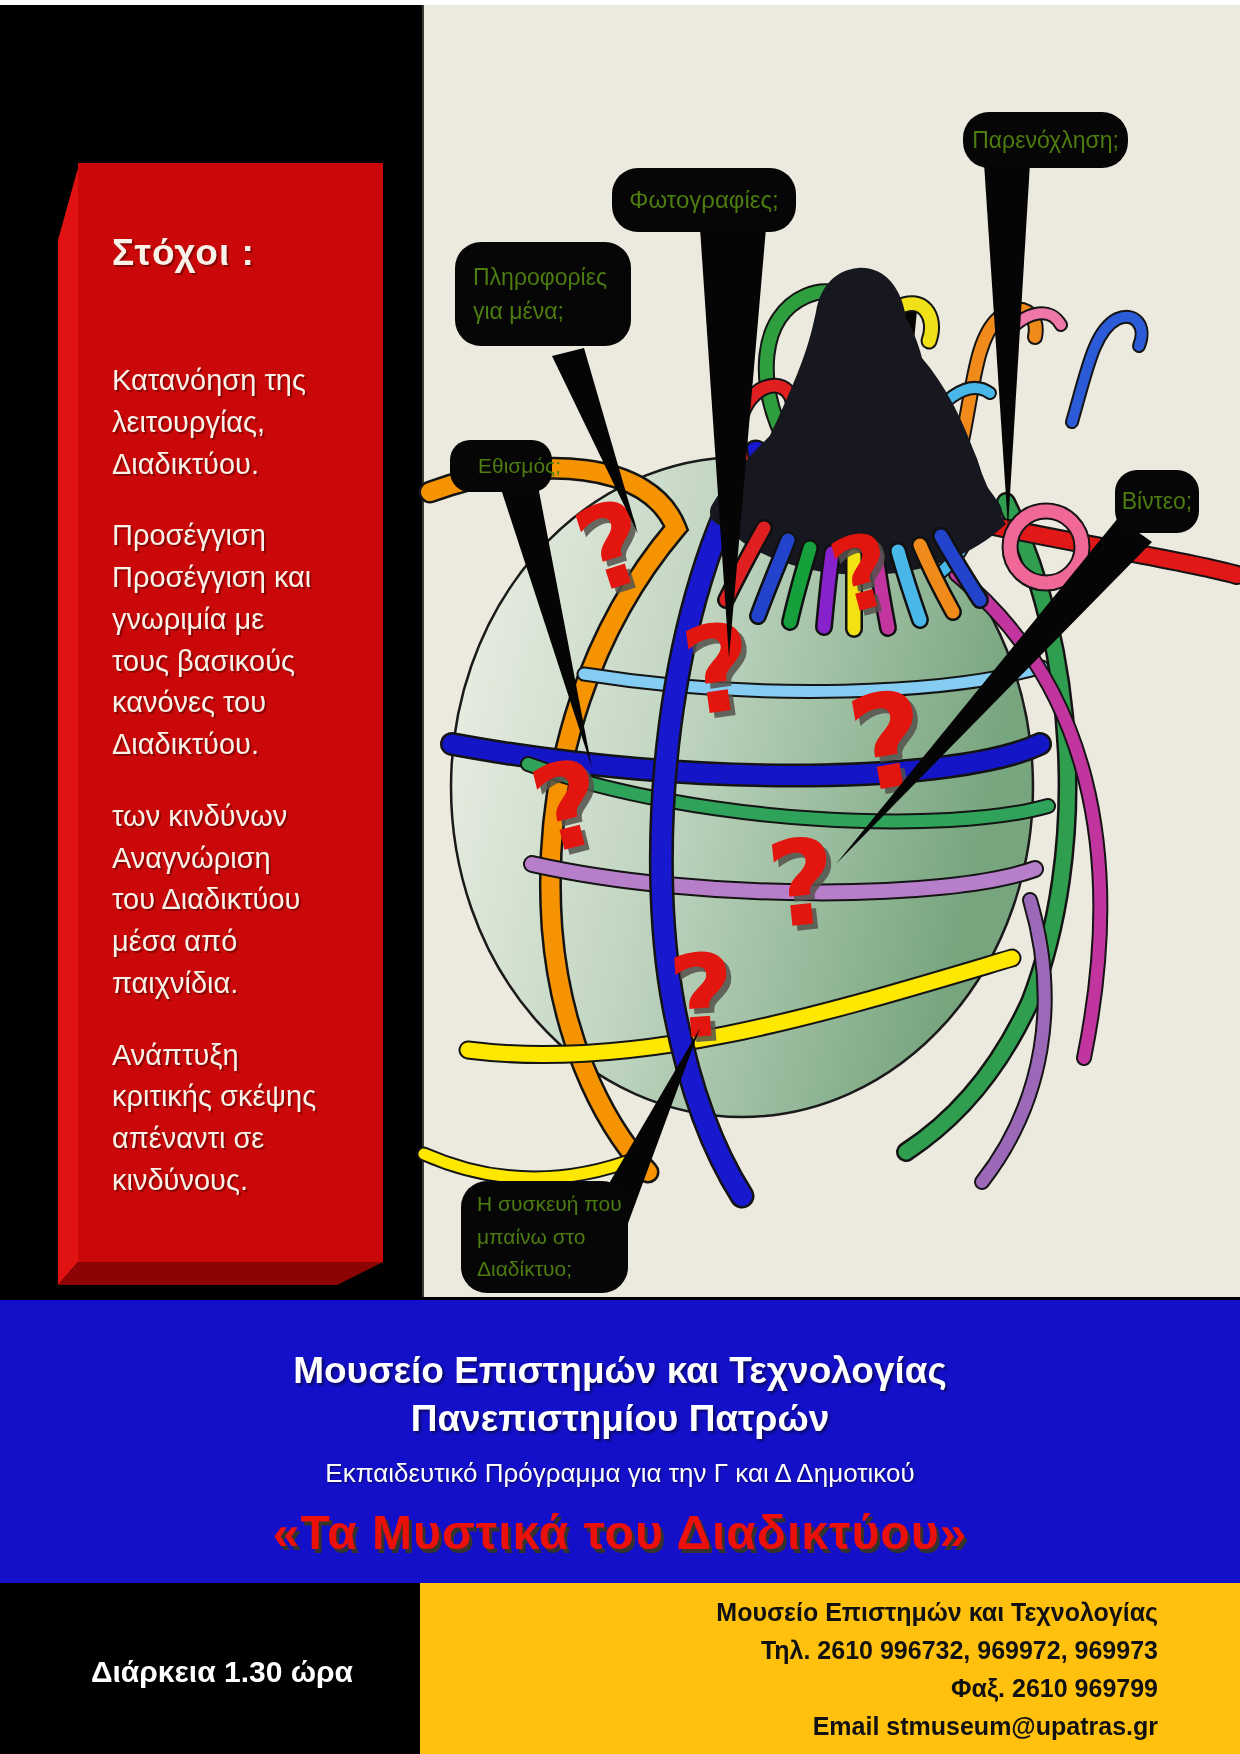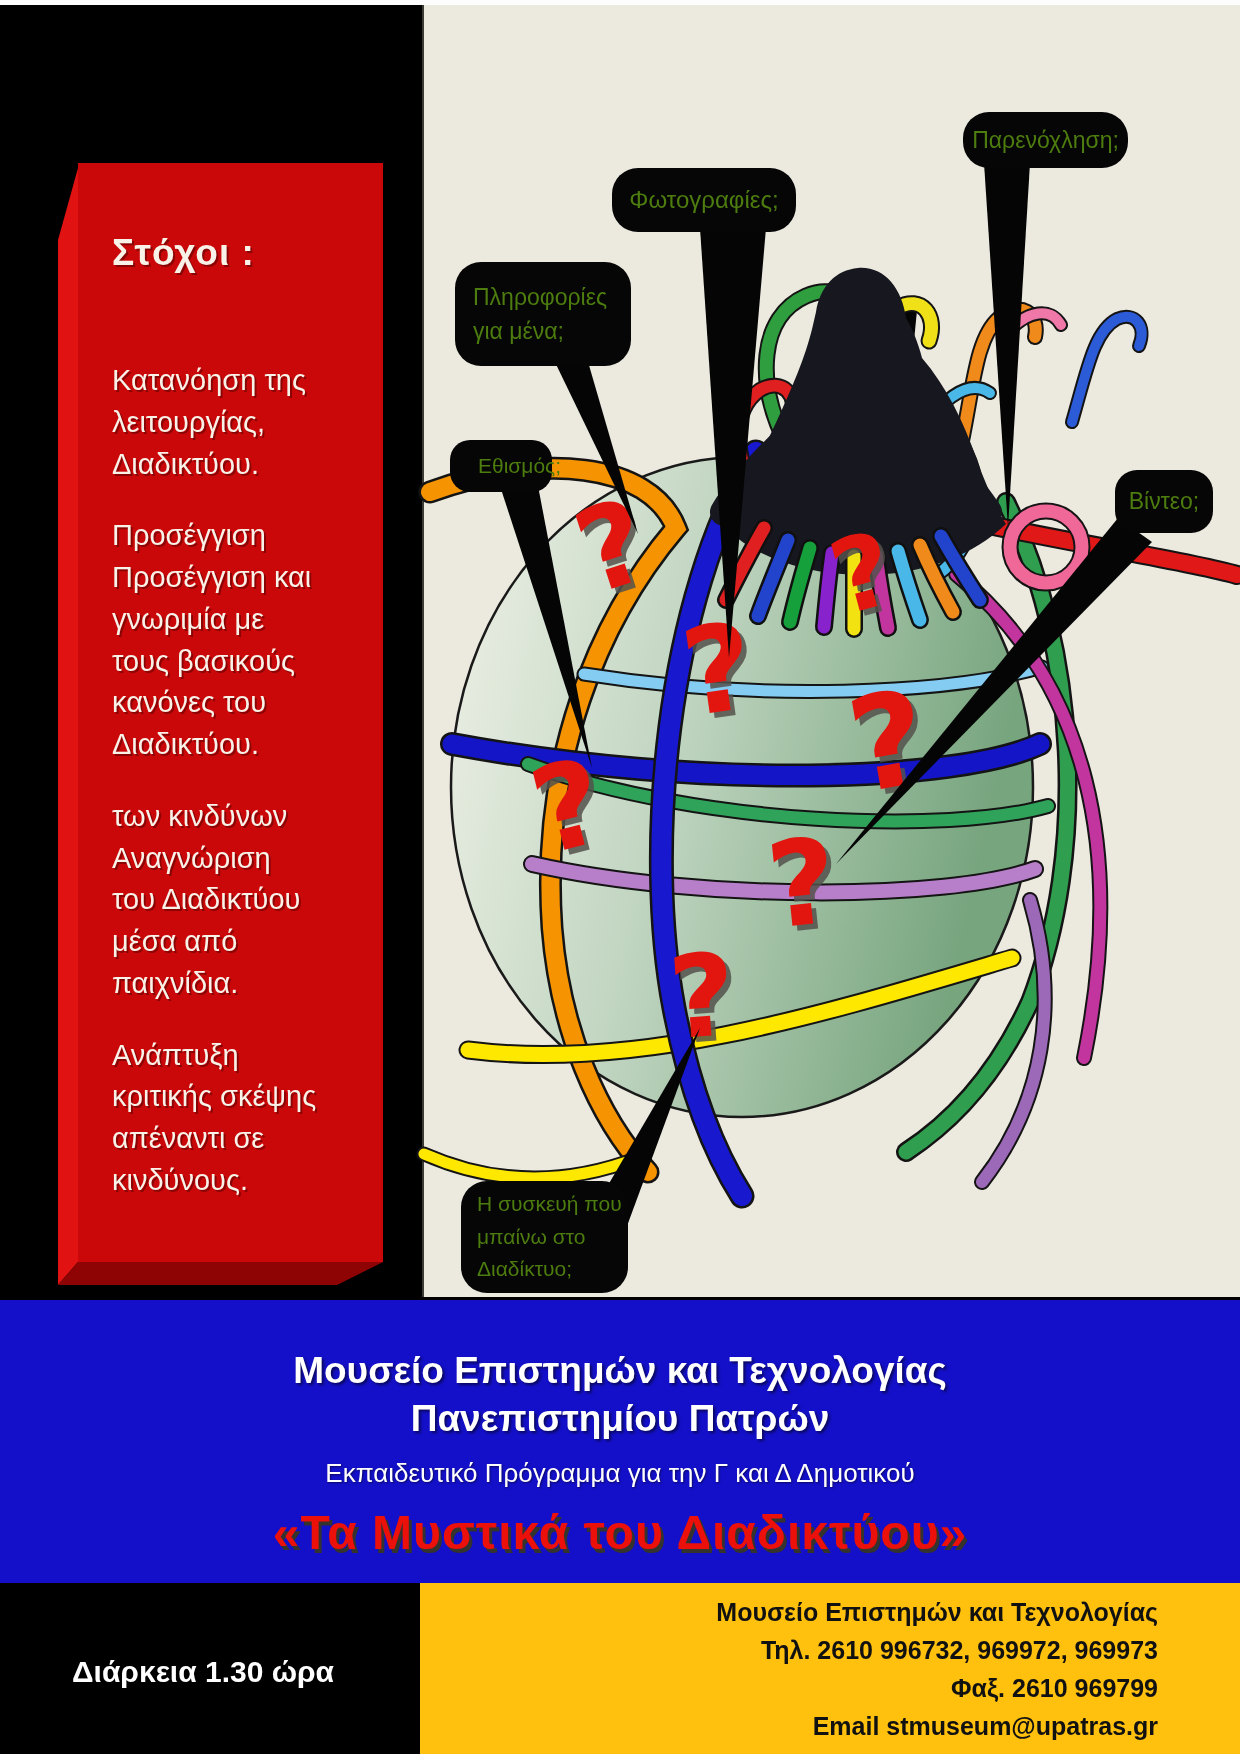--- a/index.html
+++ b/index.html
@@ -12,45 +12,45 @@
   .banner-text{position:absolute;left:112px;top:232px;width:236px;color:#f8f2e9;
                text-shadow:2px 2px 0 rgba(60,0,0,.45);}
   .banner-text h2{margin:0 0 86px 0;font-size:37px;font-weight:bold;letter-spacing:1px;}
   .goal{margin:0 0 30px 0;font-size:29px;line-height:1.44;}
   .goal div{white-space:nowrap;}
 
   
   .callout{position:absolute;background:#060606;color:#4d7c0f;border-radius:26px;
            display:flex;align-items:center;box-sizing:border-box;}
   .callout .lines div{white-space:nowrap;}
-  .co-info{left:455px;top:262px;width:176px;height:104px;padding:12px 18px;font-size:23px;}
+  .co-info{left:455px;top:242px;width:176px;height:104px;padding:12px 18px;font-size:23px;}
   .co-info .lines div{line-height:1.5;}
   .co-photos{left:612px;top:168px;width:184px;height:64px;justify-content:center;font-size:24px;text-align:center;}
   .co-harass{left:963px;top:112px;width:165px;height:56px;justify-content:center;font-size:23px;}
   .co-addict{left:450px;top:440px;width:102px;height:52px;justify-content:center;font-size:21px;border-radius:20px;padding-left:37px;}
-  .co-video{left:1115px;top:470px;width:98px;height:63px;justify-content:center;font-size:23px;border-radius:22px;}
+  .co-video{left:1115px;top:470px;width:84px;height:63px;justify-content:center;font-size:23px;border-radius:22px;}
   .co-device{left:461px;top:1181px;width:167px;height:112px;padding:22px 16px;font-size:21px;}
   .co-device .lines div{line-height:1.55;}
 
   
   .band-blue{position:absolute;left:0;top:1300px;width:1240px;height:283px;background:#1410c9;
              color:#fff;text-align:center;}
   .bb-l1{margin-top:50px;font-size:37px;font-weight:bold;text-shadow:2px 2px 3px rgba(0,0,0,.55);}
   .bb-l2{margin-top:6px;font-size:37px;font-weight:bold;text-shadow:2px 2px 3px rgba(0,0,0,.55);}
   .bb-sub{margin-top:18px;font-size:26px;text-shadow:1px 1px 2px rgba(0,0,0,.5);text-align:center;}
   .bb-title{margin-top:16px;font-size:48px;font-weight:bold;color:#ec100b;letter-spacing:1px;
             text-shadow:3px 4px 0 #34332e;}
 
   
   .band-yellow{position:absolute;left:420px;top:1583px;width:820px;height:171px;background:#ffc00e;
                color:#111;text-align:right;box-sizing:border-box;padding:10px 82px 0 0;}
   .band-yellow div{font-size:25px;font-weight:bold;line-height:1.52;}
 
   .duration{position:absolute;left:72px;top:1655px;width:300px;color:#fff;
-            font-size:30px;font-weight:bold;}
+            font-size:30px;font-weight:bold;text-align:center;}
 </style>
 </head>
 <body>
 
 <div class="poster">
 
   <div class="top-strip"></div>
 
   <svg class="art" width="1240" height="1300" viewBox="0 0 1240 1300">
     <defs>

